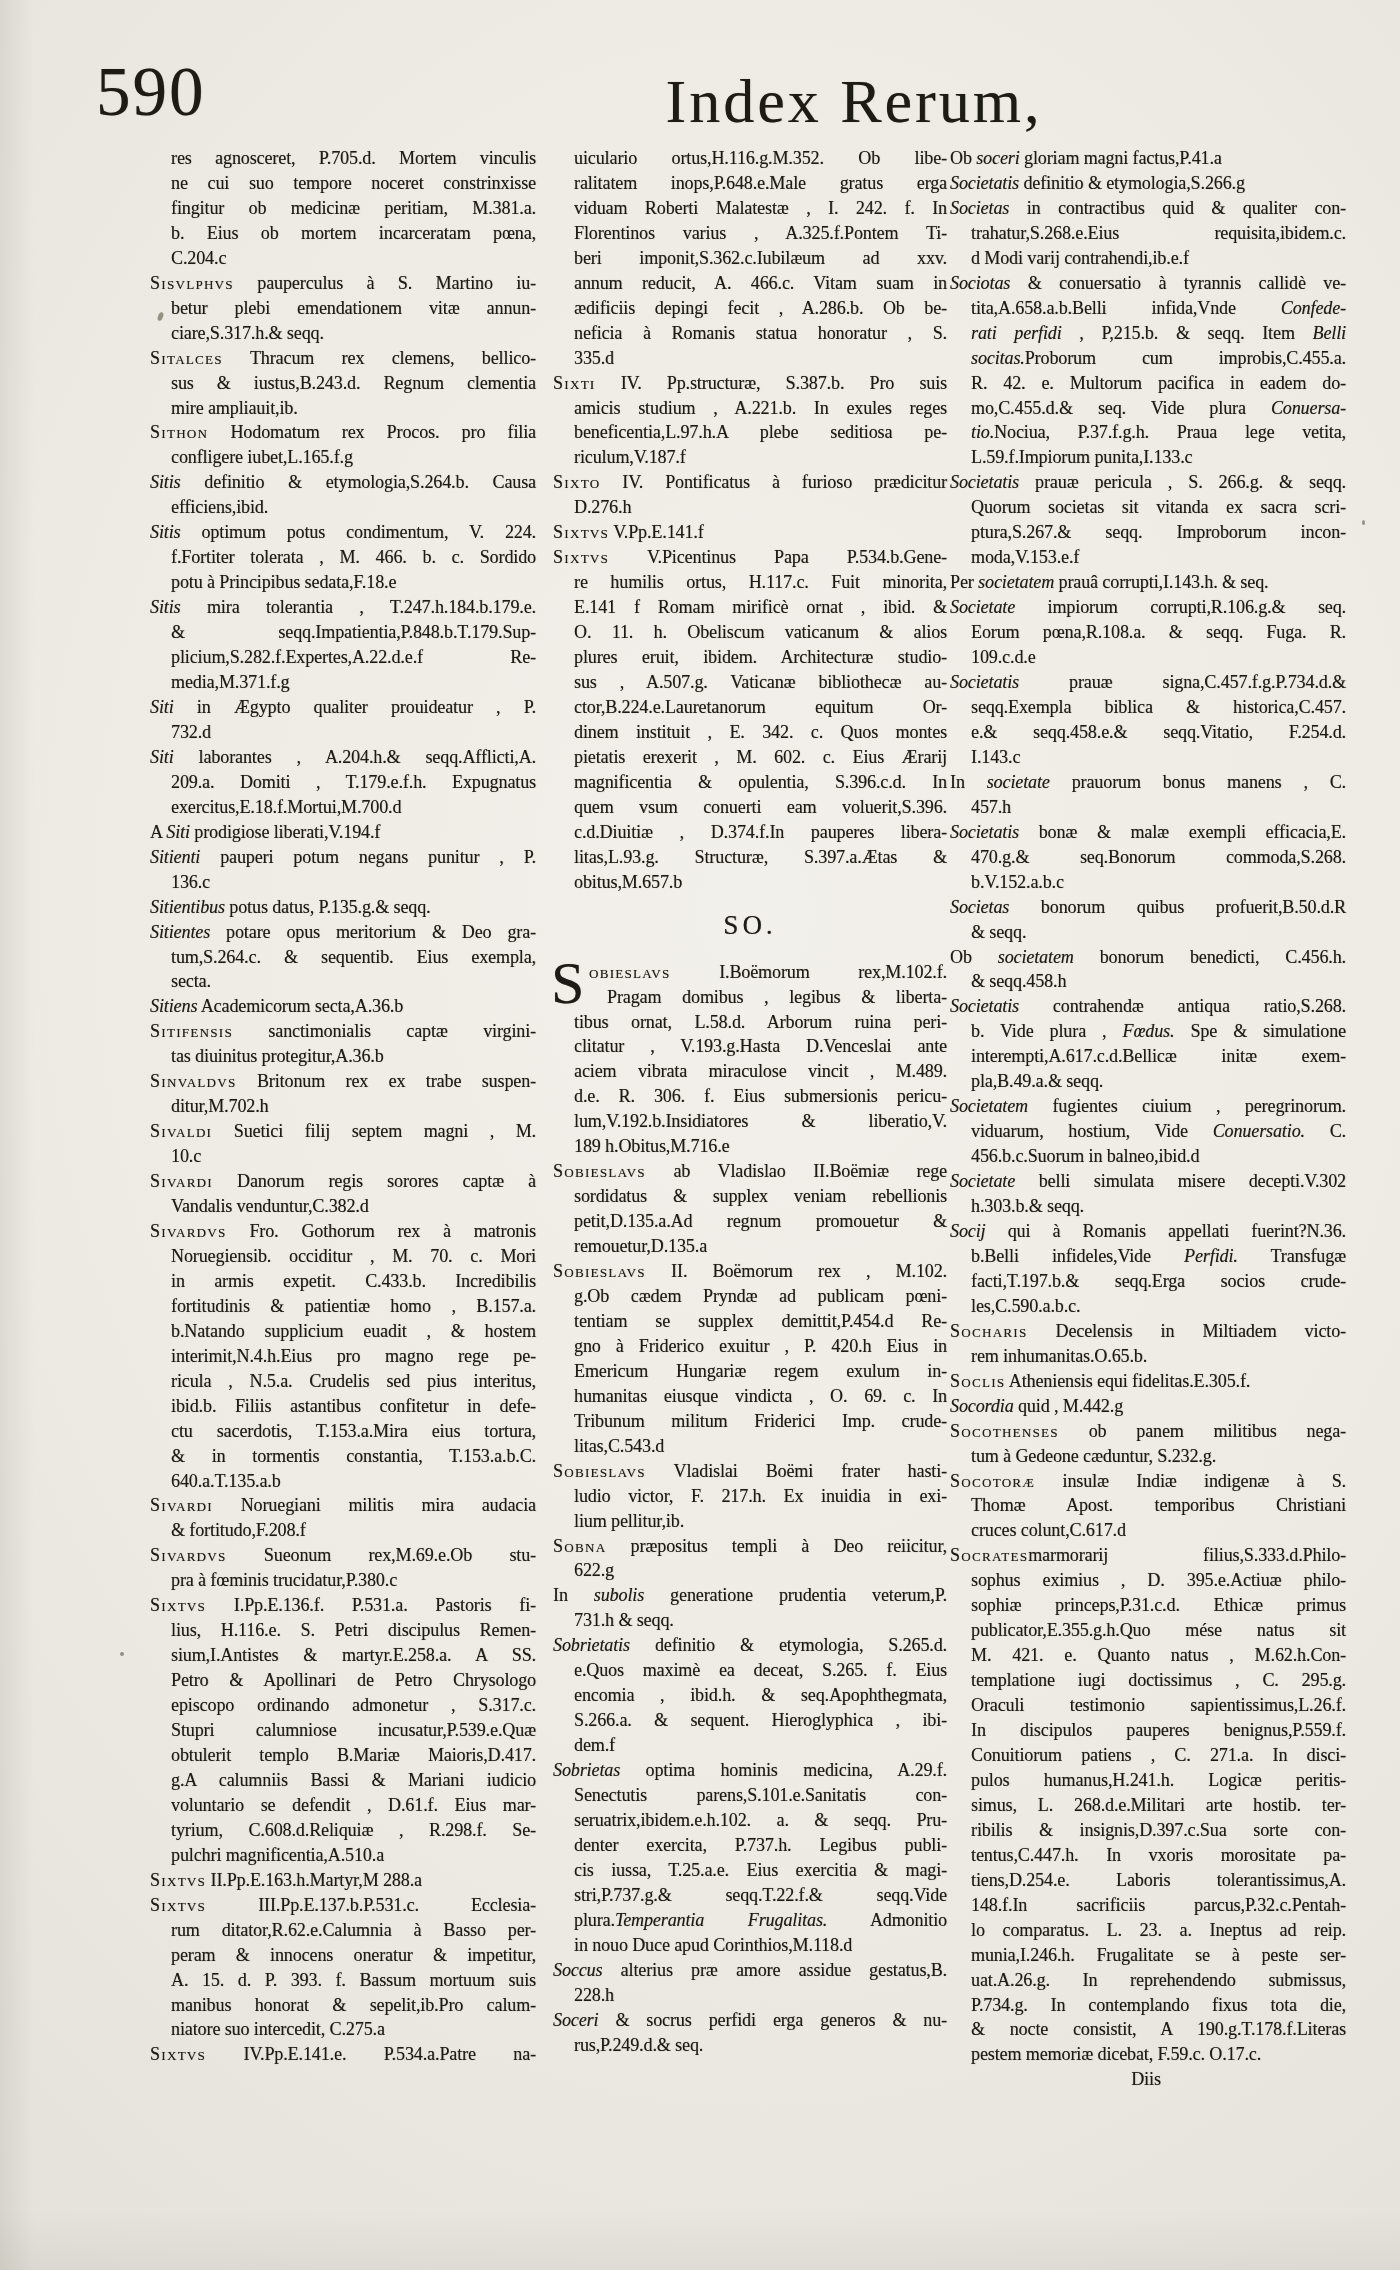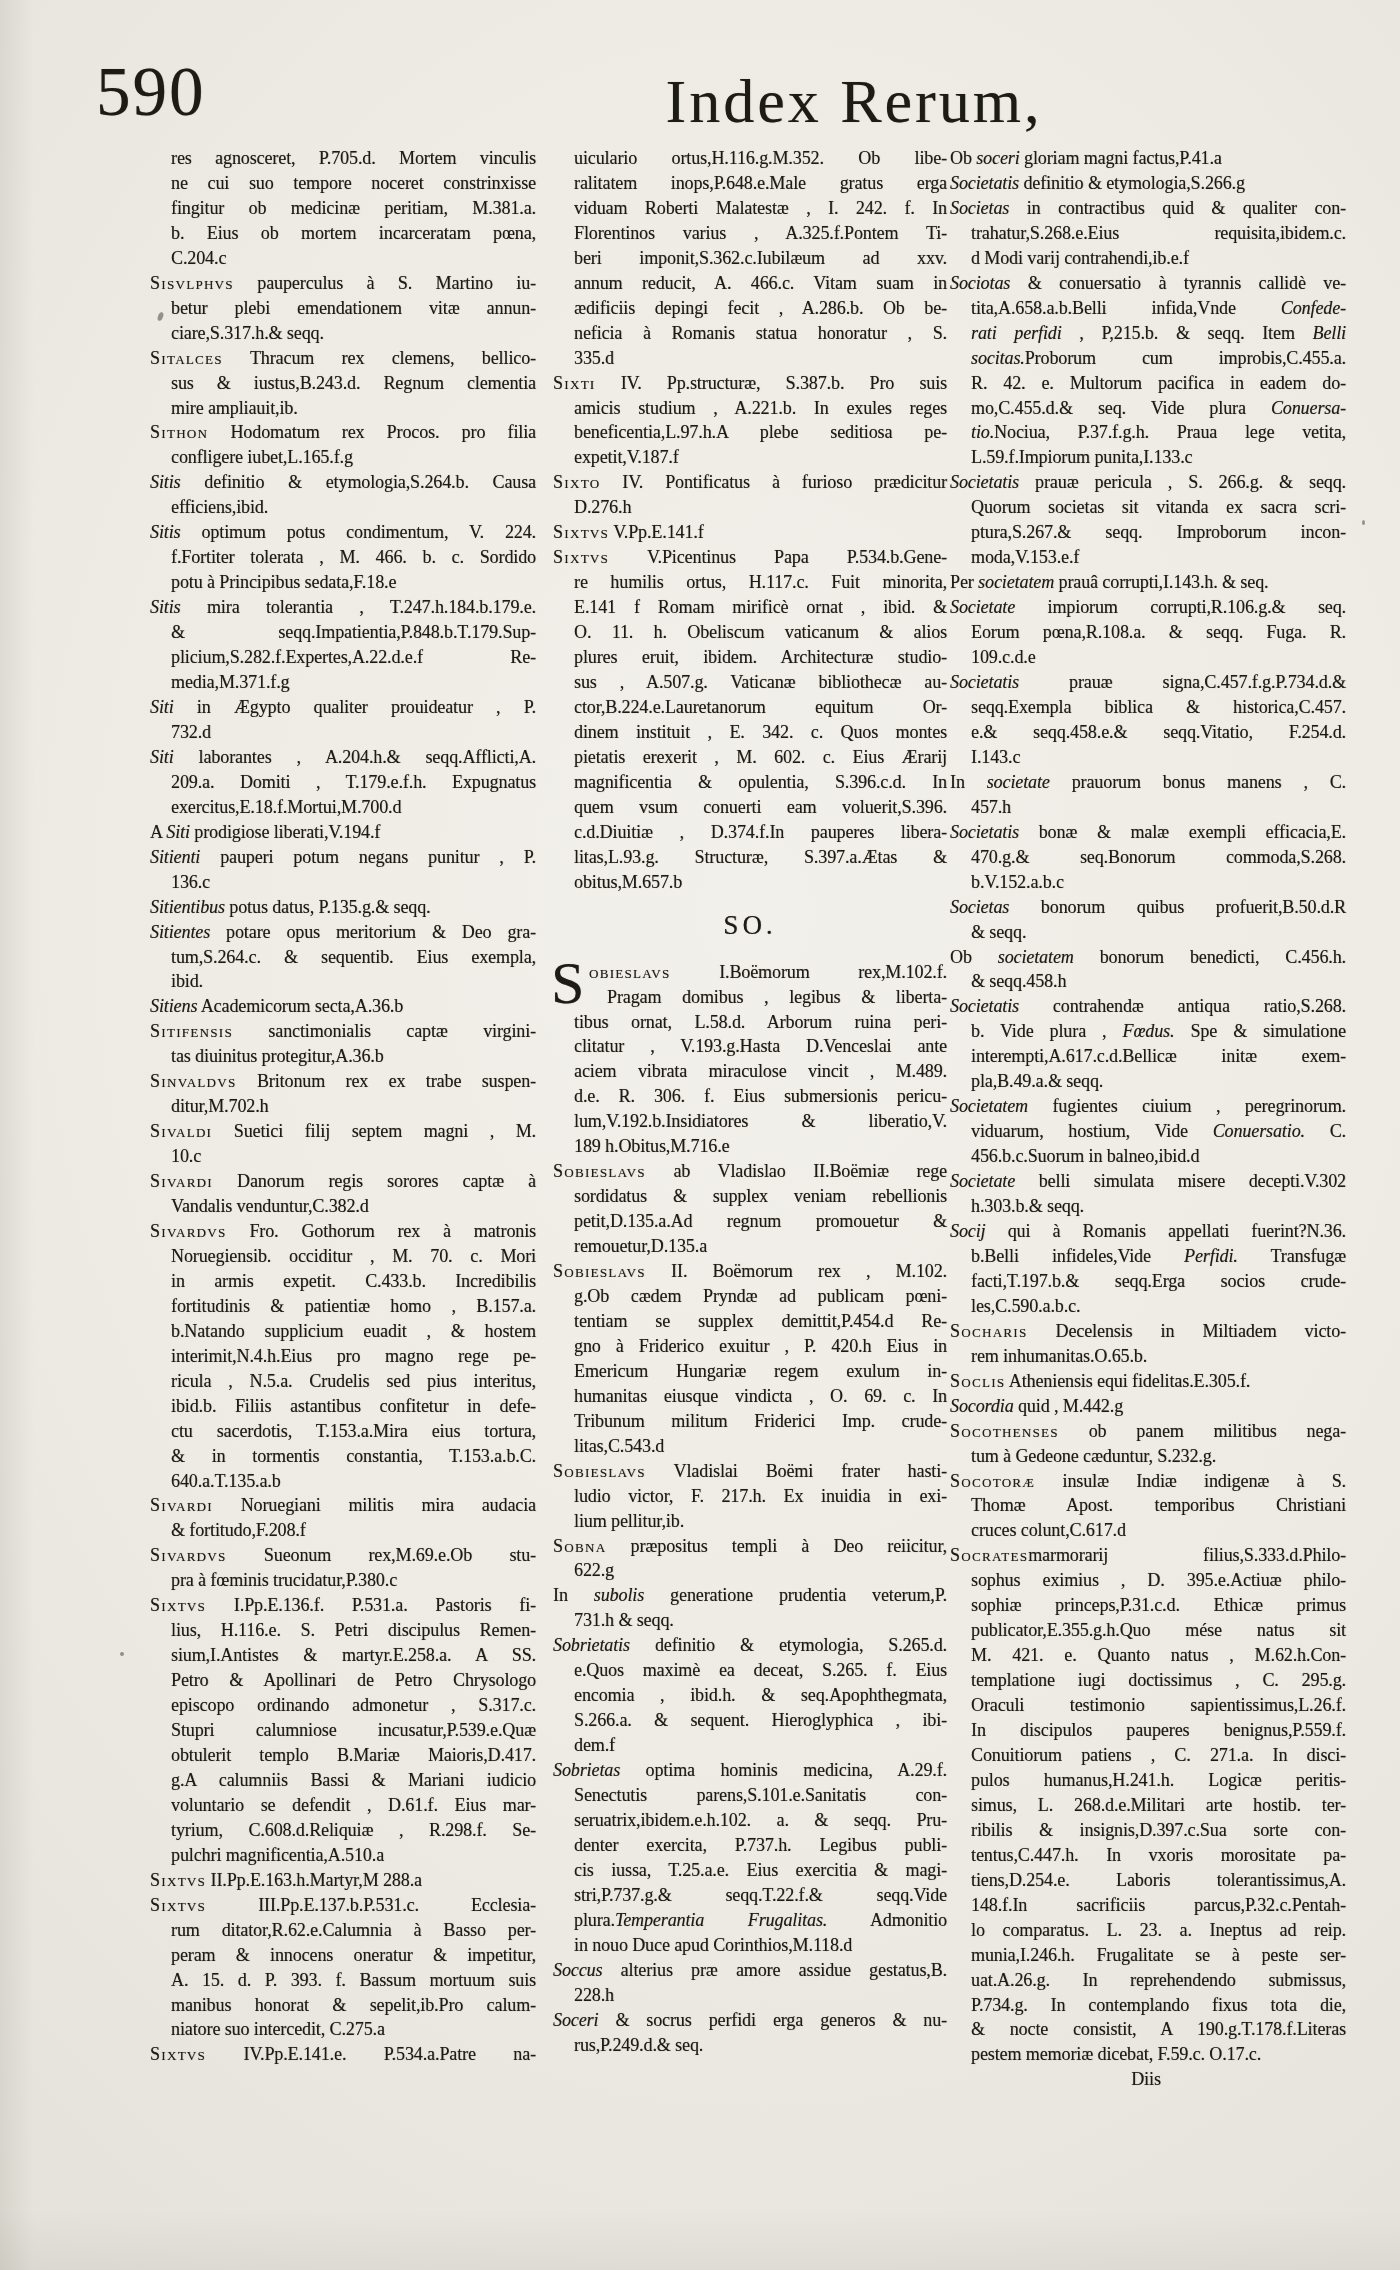--- a/index.html
+++ b/index.html
@@ -79,21 +79,21 @@
       <div class="line ind1">732.d</div>
       <div class="line ind0 jus"><span class="it">Siti</span> laborantes , A.204.h.&amp; seqq.Afflicti,A.</div>
       <div class="line ind1 jus">209.a. Domiti , T.179.e.f.h. Expugnatus</div>
       <div class="line ind1">exercitus,E.18.f.Mortui,M.700.d</div>
       <div class="line ind0">A <span class="it">Siti</span> prodigiose liberati,V.194.f</div>
       <div class="line ind0 jus"><span class="it">Sitienti</span> pauperi potum negans punitur , P.</div>
       <div class="line ind1">136.c</div>
       <div class="line ind0"><span class="it">Sitientibus</span> potus datus, P.135.g.&amp; seqq.</div>
       <div class="line ind0 jus"><span class="it">Sitientes</span> potare opus meritorium &amp; Deo gra-</div>
       <div class="line ind1 jus">tum,S.264.c. &amp; sequentib. Eius exempla,</div>
-      <div class="line ind1">ibid.</div>
+      <div class="line ind1">secta.</div>
       <div class="line ind0"><span class="it">Sitiens</span> Academicorum secta,A.36.b</div>
       <div class="line ind0 jus"><span class="sc">Sitifensis</span> sanctimonialis captæ virgini-</div>
       <div class="line ind1">tas diuinitus protegitur,A.36.b</div>
       <div class="line ind0 jus"><span class="sc">Sinvaldvs</span> Britonum rex ex trabe suspen-</div>
       <div class="line ind1">ditur,M.702.h</div>
       <div class="line ind0 jus"><span class="sc">Sivaldi</span> Suetici filij septem magni , M.</div>
       <div class="line ind1">10.c</div>
       <div class="line ind0 jus"><span class="sc">Sivardi</span> Danorum regis sorores captæ à</div>
       <div class="line ind1">Vandalis venduntur,C.382.d</div>
       <div class="line ind0 jus"><span class="sc">Sivardvs</span> Fro. Gothorum rex à matronis</div>
@@ -137,21 +137,21 @@
       <div class="line ind1 jus">viduam Roberti Malatestæ , I. 242. f. In</div>
       <div class="line ind1 jus">Florentinos varius , A.325.f.Pontem Ti-</div>
       <div class="line ind1 jus">beri imponit,S.362.c.Iubilæum ad xxv.</div>
       <div class="line ind1 jus">annum reducit, A. 466.c. Vitam suam in</div>
       <div class="line ind1 jus">ædificiis depingi fecit , A.286.b. Ob be-</div>
       <div class="line ind1 jus">neficia à Romanis statua honoratur , S.</div>
       <div class="line ind1">335.d</div>
       <div class="line ind0 jus"><span class="sc">Sixti</span> IV. Pp.structuræ, S.387.b. Pro suis</div>
       <div class="line ind1 jus">amicis studium , A.221.b. In exules reges</div>
       <div class="line ind1 jus">beneficentia,L.97.h.A plebe seditiosa pe-</div>
-      <div class="line ind1">expetit,V.187.f</div>
+      <div class="line ind1">riculum,V.187.f</div>
       <div class="line ind0 jus"><span class="sc">Sixto</span> IV. Pontificatus à furioso prædicitur</div>
       <div class="line ind1">D.276.h</div>
       <div class="line ind0"><span class="sc">Sixtvs</span> V.Pp.E.141.f</div>
       <div class="line ind0 jus"><span class="sc">Sixtvs</span> V.Picentinus Papa P.534.b.Gene-</div>
       <div class="line ind1 jus">re humilis ortus, H.117.c. Fuit minorita,</div>
       <div class="line ind1 jus">E.141 f Romam mirificè ornat , ibid. &amp;</div>
       <div class="line ind1 jus">O. 11. h. Obeliscum vaticanum &amp; alios</div>
       <div class="line ind1 jus">plures eruit, ibidem. Architecturæ studio-</div>
       <div class="line ind1 jus">sus , A.507.g. Vaticanæ bibliothecæ au-</div>
       <div class="line ind1 jus">ctor,B.224.e.Lauretanorum equitum Or-</div>

